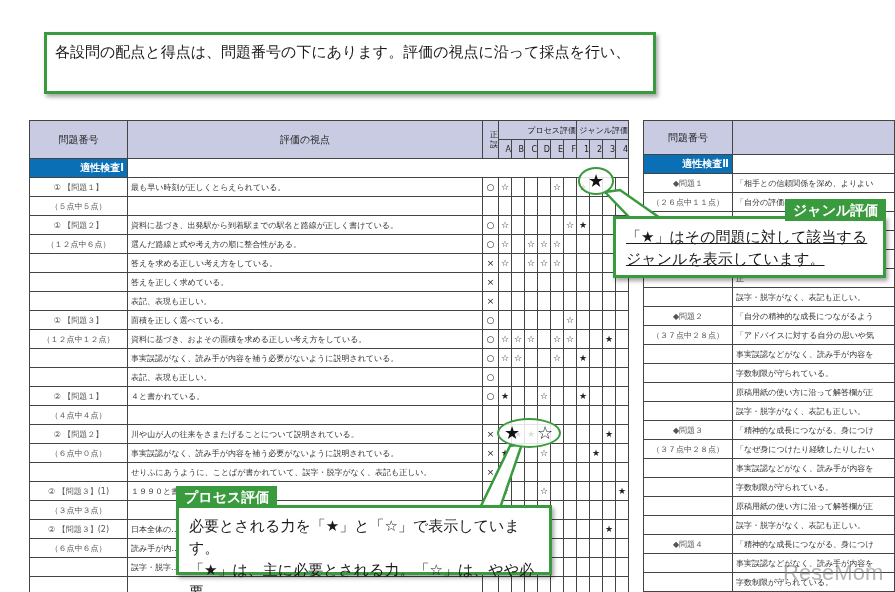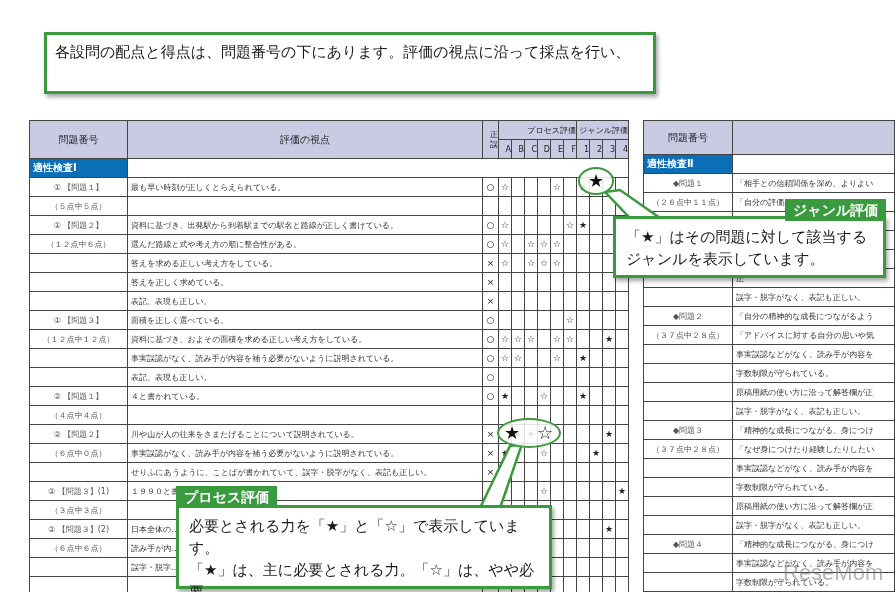--- a/index.html
+++ b/index.html
@@ -11,41 +11,41 @@
     border: 3px solid #3a9a3e; background: #fff;
     box-shadow: 2px 3px 4px rgba(0,0,0,0.35);
     padding: 6px 8px; font-size: 15px; line-height: 22px; color: #1a1a1a; margin-left: 24px;
   }
 
   
   .tbl { position: absolute; border-collapse: collapse; table-layout: fixed; font-size: 8px; }
   .tbl td, .tbl th { border: 1px solid #444; height: 19px; padding: 0 3px; white-space: nowrap; overflow: hidden; font-weight: normal; }
   .tbl th { background: #c9cbe3; color: #222; font-size: 10px; text-align: center; }
   .tbl th.sm { font-size: 8px; padding: 0; text-align: right; }
-  .tbl td.section { background: #0a6fb5; color: #fff; font-size: 10px; font-weight: bold; text-align: left; }
+  .tbl td.section { background: #0a6fb5; color: #fff; font-size: 10px; font-weight: bold; text-align: right; }
   .tbl td.num { color: #555; text-align: center; }
   .tbl td.mark { text-align: center; padding: 0; font-size: 9px; }
   .tbl td.key { color: #333; }
 
   #left-table { left: 29px; top: 120px; }
   #right-table { left: 643px; top: 120px; }
 
   
   .callout {
     position: absolute; background: #fff; border: 3px solid #3a9a3e;
     box-shadow: 2px 3px 4px rgba(0,0,0,0.35);
     color: #1a1a1a;
   }
   .callout-tag {
     position: absolute; background: #3a9a3e; color: #fff; font-weight: bold;
     padding: 1px 8px; font-size: 14px; line-height: 20px;
   }
-  #genre-callout { left: 613px; top: 216px; width: 273px; height: 62px; font-size: 15px; line-height: 22px; padding: 7px 10px; }
+  #genre-callout { left: 613px; top: 216px; width: 273px; height: 62px; font-size: 15px; line-height: 22px; padding: 7px 10px; text-decoration: underline; }
   #genre-tag { left: 785px; top: 199px; }
-  #process-callout { left: 176px; top: 505px; width: 376px; height: 84px; font-size: 15px; line-height: 22px; padding: 7px 10px; }
+  #process-callout { left: 176px; top: 505px; width: 376px; height: 70px; font-size: 15px; line-height: 22px; padding: 7px 10px; }
   #process-tag { left: 176px; top: 486px; }
 
   .ring { position: absolute; border: 2px solid #3a9a3e; border-radius: 50%; background: rgba(255,255,255,0.85); }
   #genre-ring { left: 578px; top: 167px; width: 36px; height: 28px; }
   #process-ring { left: 497px; top: 418px; width: 64px; height: 30px; }
   .ring-star { position: absolute; font-size: 18px; color: #111; }
 
   .pointer { position: absolute; }
 
   .watermark {

